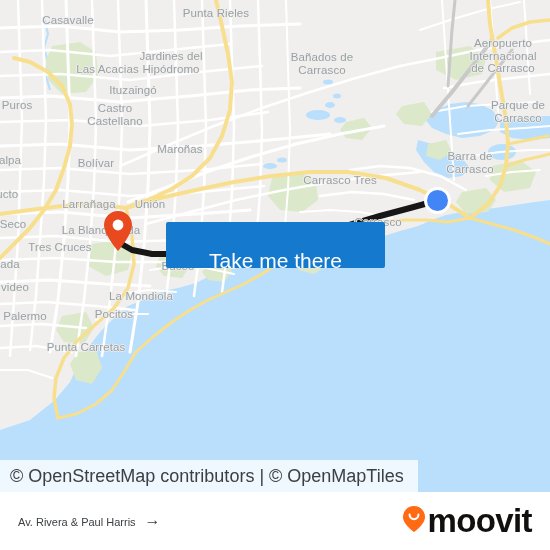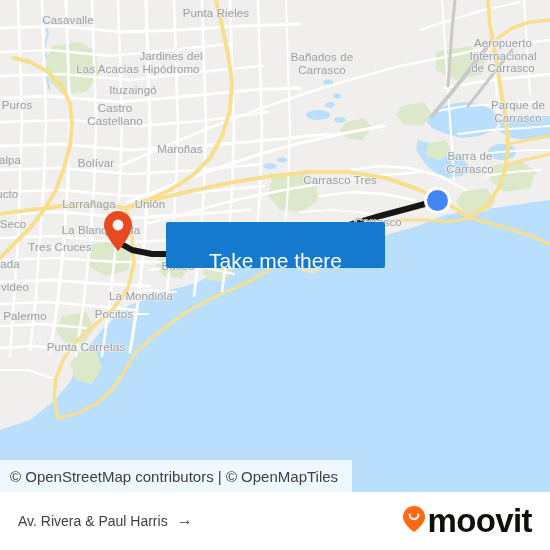--- a/index.html
+++ b/index.html
@@ -107,21 +107,21 @@
   }
   #attribution-box {
     background: rgba(255,255,255,0.78);
     height: 32px;
     display: flex;
     align-items: center;
     padding: 0 14px 0 10px;
     pointer-events: auto;
   }
   #attribution-box .attr-text {
-    font-size: 15px;
+    font-size: 18px;
     color: #3c4043;
     white-space: pre;
   }
 
   
   #footer {
     position: absolute;
     left: 0;
     top: 492px;
     width: 550px;
@@ -133,21 +133,21 @@
     padding: 0 18px;
     box-sizing: border-box;
   }
   #route-summary {
     display: flex;
     align-items: baseline;
     gap: 9px;
     white-space: nowrap;
   }
   .route-place {
-    font-size: 14px;
+    font-size: 11px;
     color: #3c4043;
   }
   .route-arrow {
     font-size: 16px;
     color: #3c4043;
     position: relative;
     top: -1px;
   }
   #moovit-logo {
     display: flex;

